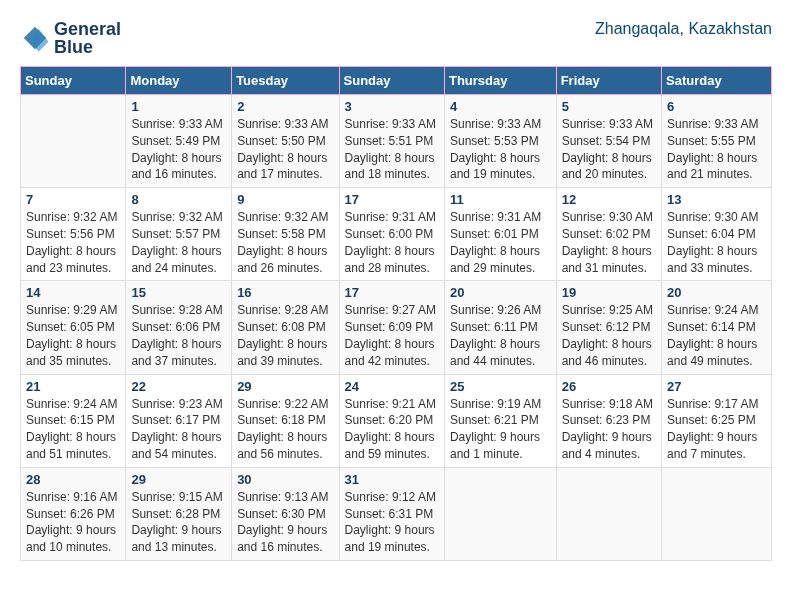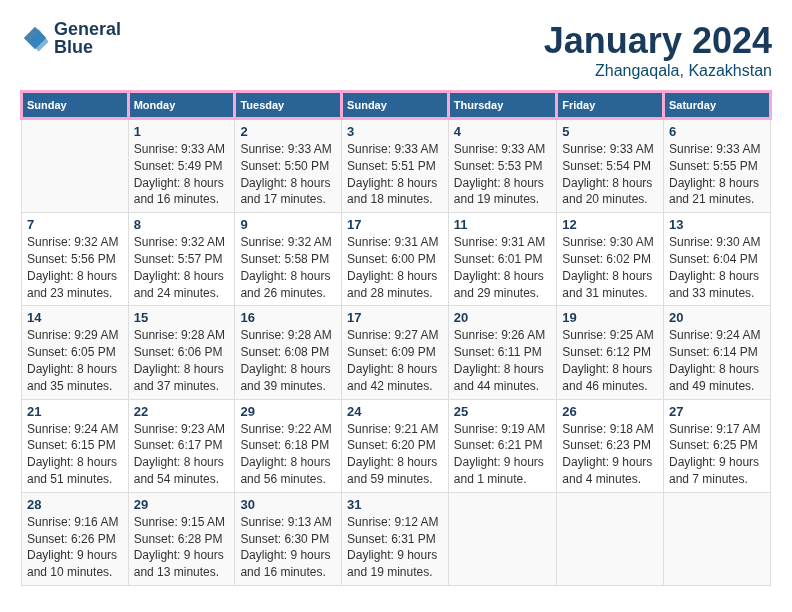--- a/index.html
+++ b/index.html
@@ -49,22 +49,22 @@
     table {
       width: 100%;
       border-collapse: collapse;
       font-size: 11px;
     }
     thead tr th {
       background-color: #2a6496;
       color: #fff;
       padding: 6px 4px;
       text-align: left;
-      font-size: 11px;
-      border: 3px solid #f9a8d4;
+      font-size: 13px;
+      border: 1px solid #f9a8d4;
     }
     tbody tr td {
       border: 1px solid #ddd;
       vertical-align: top;
       padding: 4px 5px;
       min-height: 80px;
       height: 90px;
     }
     tbody tr:nth-child(odd) td {
       background-color: #f9f9f9;
@@ -96,21 +96,20 @@
     <svg class="logo-icon" viewBox="0 0 40 40">
       <polygon points="20,5 35,20 20,35 5,20" fill="#1a6496" opacity="0.8"></polygon>
       <polygon points="25,8 38,25 25,38 12,25" fill="#2a86c6" opacity="0.6"></polygon>
     </svg>
     <div class="logo-text">
       <span>General</span>
       <span>Blue</span>
     </div>
   </div>
   <div class="title-block">
-    <div class="month-title">January 2024</div>
     <div class="location">Zhangaqala, Kazakhstan</div>
   </div>
 </div>
 
 <table>
   <thead>
     <tr>
     <th>Sunday</th>
         <th>Monday</th>
         <th>Tuesday</th>

